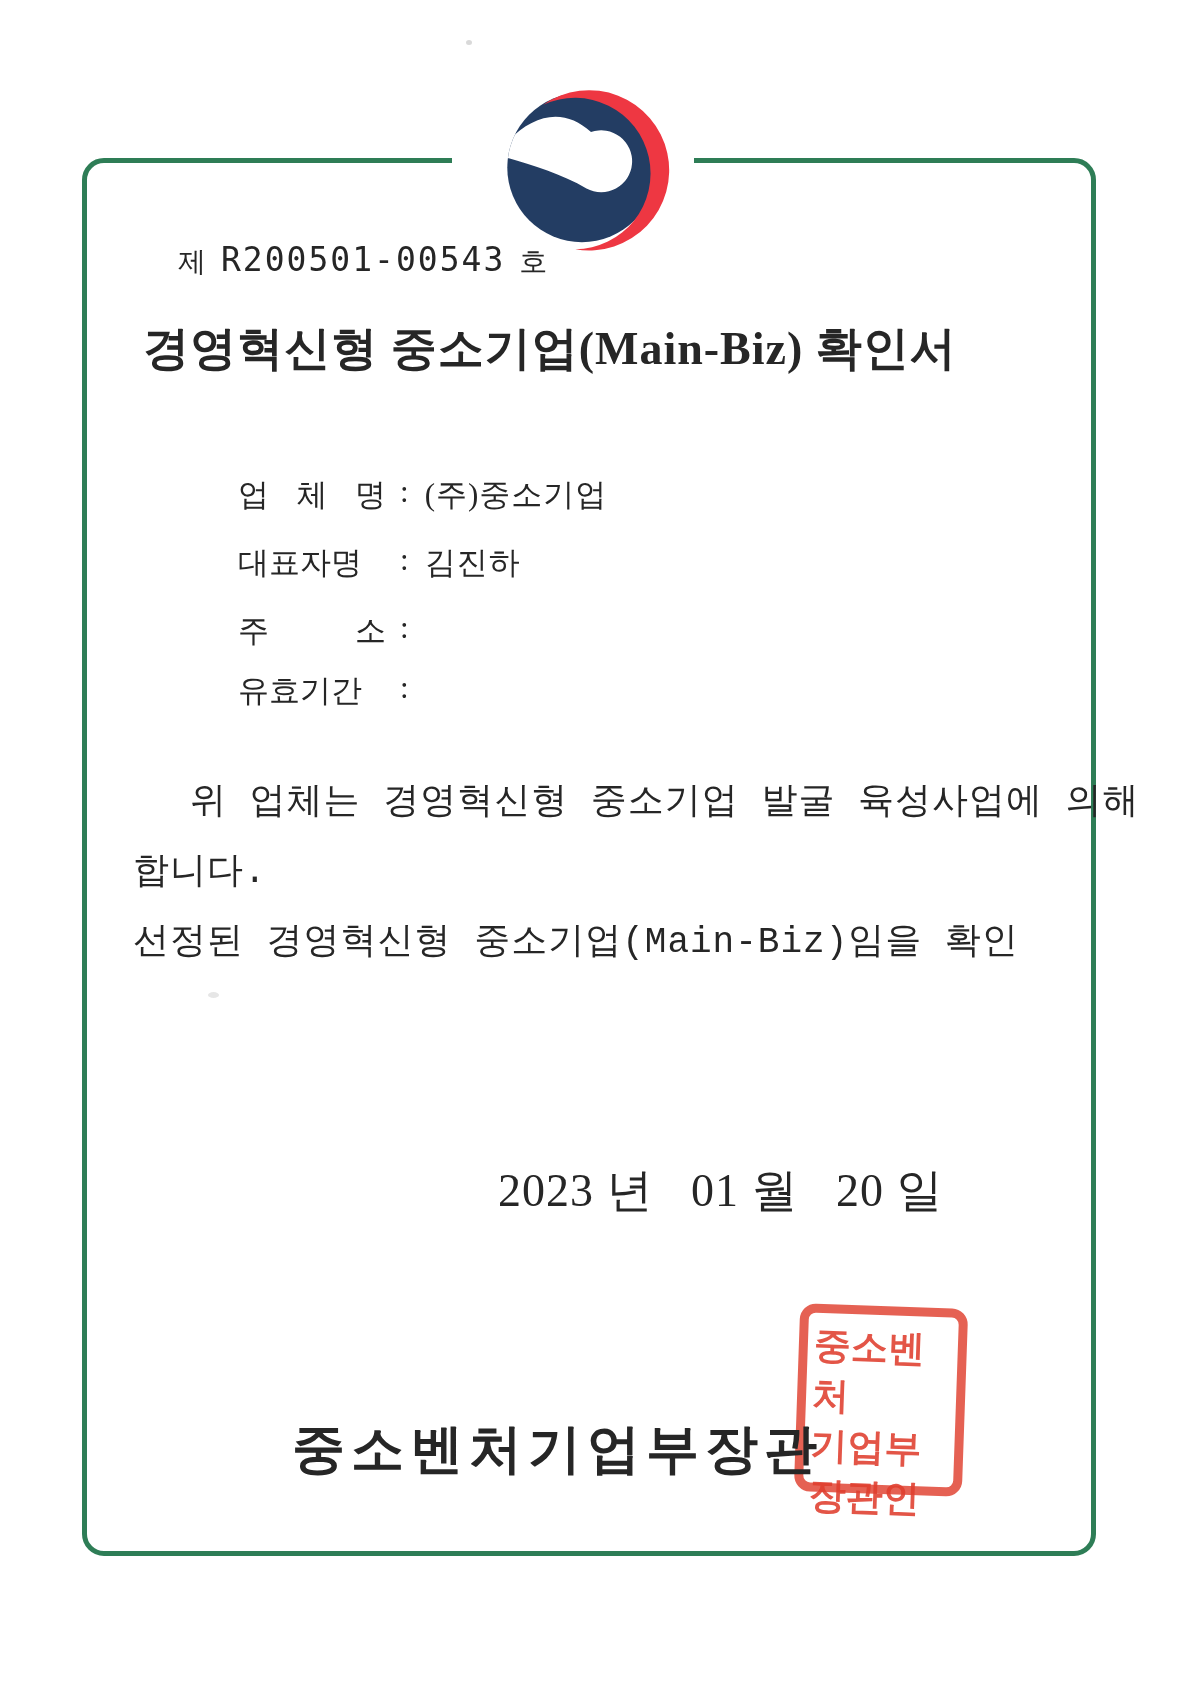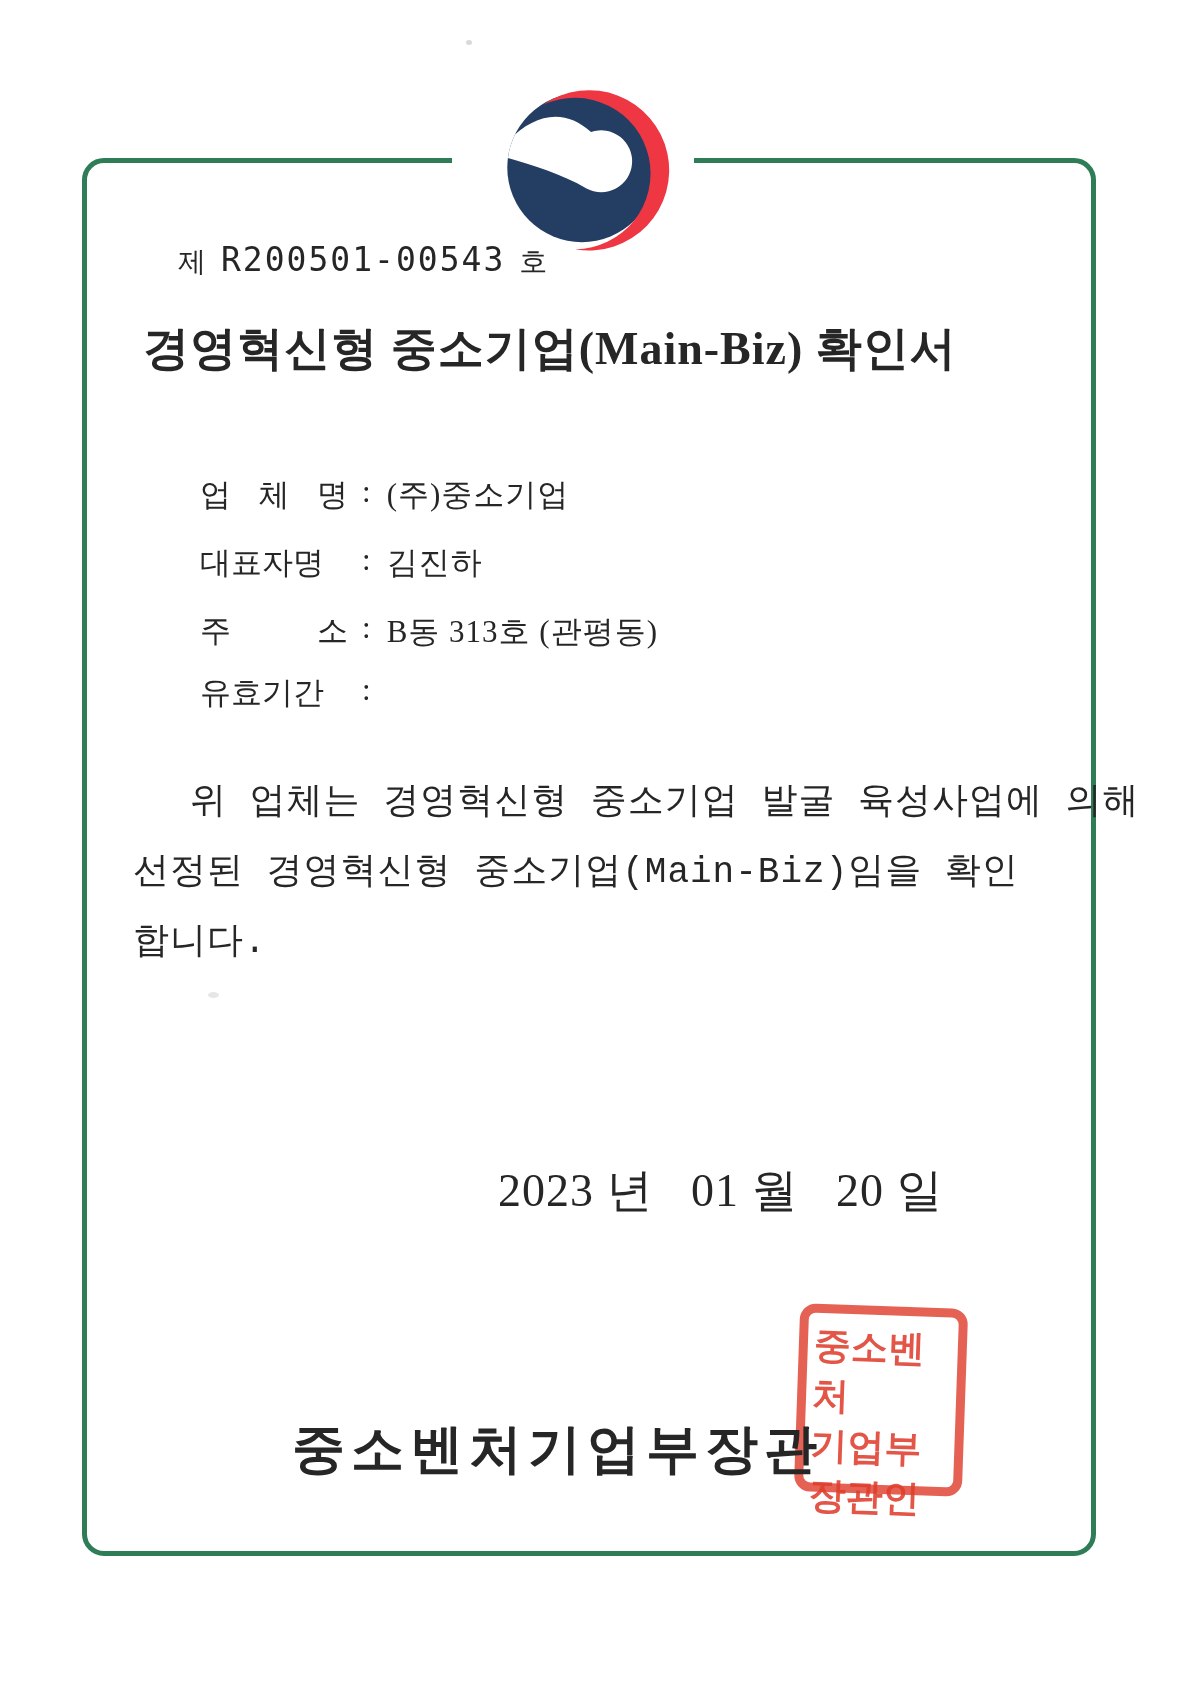--- a/index.html
+++ b/index.html
@@ -29,21 +29,21 @@
   }
   .cert-no .num{
     font-family:"DejaVu Sans Mono","Liberation Mono",monospace;
     font-size:33px;letter-spacing:2px;margin:0 14px;
   }
   .title{
     position:absolute;left:85px;top:318px;width:930px;text-align:center;
     font-size:46px;font-weight:700;letter-spacing:1px;white-space:nowrap;
   }
   .fields{position:absolute;left:200px;top:474px;font-size:31px;}
-  .field-row{margin-bottom:26px;display:flex;align-items:flex-start;}
+  .field-row{margin-bottom:26px;display:flex;align-items:flex-start;margin-left:38px;}
   .flabel{
     display:inline-block;width:148px;text-align:justify;text-align-last:justify;
     flex:0 0 148px;
   }
   .fcolon{display:inline-block;margin:0 16px 0 14px;flex:0 0 auto;}
   .fvalue{letter-spacing:1px;}
   .fvalue .vline{display:block;line-height:44px;}
   .field-row.addr{margin-bottom:18px;}
   .body-text{
     position:absolute;left:133px;top:768px;width:860px;font-size:36px;line-height:70px;
@@ -113,33 +113,32 @@
     </div>
     <div class="field-row">
       <span class="flabel">대표자명</span>
       <span class="fcolon">:</span>
       <span class="fvalue">김진하</span>
     </div>
     <div class="field-row addr">
       <span class="flabel">주 소</span>
       <span class="fcolon">:</span>
       <span class="fvalue">
-        <span class="vline">B동 313호 (관평동)</span>
       </span>
     </div>
     <div class="field-row">
       <span class="flabel">유효기간</span>
       <span class="fcolon">:</span>
     </div>
   </div>
 
   <p class="body-text">
     <span class="bline indent">위 업체는 경영혁신형 중소기업 발굴 육성사업에 의해</span>
+    <span class="bline">합니다.</span>
     <span class="bline">선정된 경영혁신형 중소기업(Main-Biz)임을 확인</span>
-    <span class="bline">합니다.</span>
   </p>
 
   <div class="issue-date">2023 년   01 월   20 일</div>
 
   <div class="seal">
     <div class="sline">중소벤처</div>
     <div class="sline">기업부</div>
     <div class="sline">장관인</div>
   </div>
 

